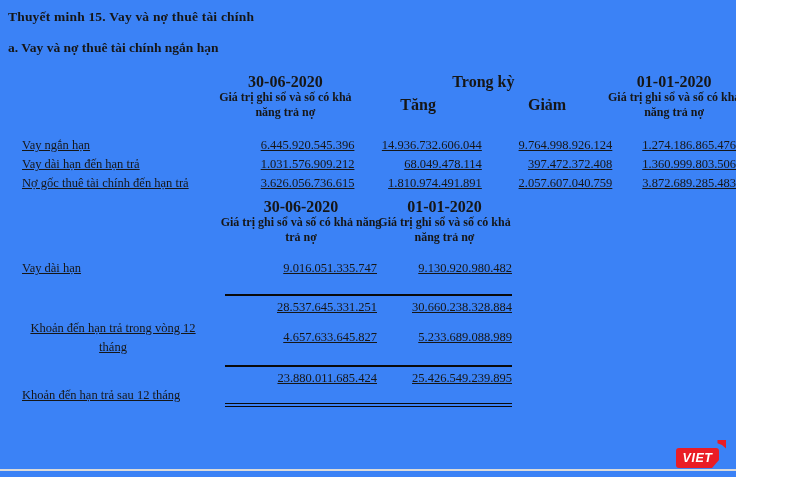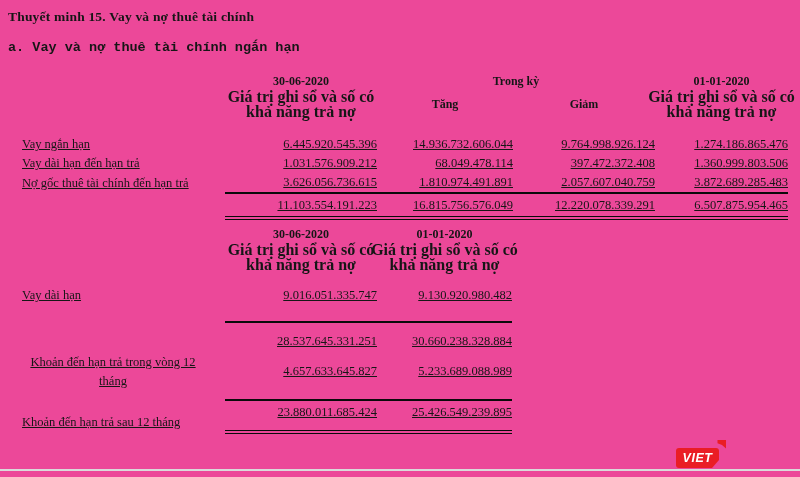--- a/index.html
+++ b/index.html
@@ -3,61 +3,61 @@
 <meta charset="utf-8">
 <style>
   html, body { margin: 0; padding: 0; }
   body {
     width: 800px; height: 477px;
     background: #ffffff;
     font-family: "Liberation Serif", "DejaVu Serif", serif;
     color: #161616;
     -webkit-font-smoothing: antialiased;
   }
-  .page { position: relative; width: 800px; height: 477px; overflow: hidden; background: #ec4899; }
+  .page { position: relative; width: 736px; height: 477px; overflow: hidden; background: #3b82f6; }
 
   .doc-title {
     padding: 9px 0 0 8px;
     font-size: 13.5px; font-weight: bold; letter-spacing: .2px;
   }
   .sec-heading {
     margin: 15px 0 0 8px;
-    font-size: 13.5px; font-weight: bold; font-family: Liberation Mono, monospace;
+    font-size: 13.5px; font-weight: bold;
   }
   .sec-heading.b { margin-top: 20px; }
 
   table {
     border-collapse: collapse; table-layout: fixed;
     margin-left: 22px; font-size: 12.5px; color: #161616;
   }
   th, td { padding: 0; vertical-align: bottom; overflow: visible; }
   .ctr { text-align: center; }
   .num { text-align: right; white-space: nowrap; }
   .lbl { text-align: left; white-space: nowrap; }
 
   thead th { font-weight: bold; }
-  thead .date { font-size: 12px; line-height: 16px; font-family: Liberation Serif, serif; }
-  thead .sub  { font-size: 16px;  line-height: 15px; font-weight: bold; }
+  thead .date { font-size: 16px; line-height: 16px; font-family: Liberation Serif, serif; }
+  thead .sub  { font-size: 12px;  line-height: 15px; font-weight: bold; }
   .sub-block  { margin: 0 -8px; }
   thead .vmid { vertical-align: middle; margin-top: 36px; }
 
   tbody td { line-height: 19px; text-decoration: underline; }
   tr.first-row td { padding-top: 16px; }
   tr.first-row-b td { padding-top: 14px; }
 
   td.total-a {
     border-top: 2px solid #0a0a0a;
     border-bottom: 4px double #0a0a0a;
     padding: 2px 0 1px 0;
   }
-  td.total-top { border-top: 2px solid #0a0a0a; padding-top: 9px; }
+  td.total-top { border-top: 2px solid #0a0a0a; padding-top: 2px; }
   td.total-final {
     border-top: 2px solid #0a0a0a;
     border-bottom: 4px double #0a0a0a;
-    padding: 2px 0 8px 0;
+    padding: 2px 0 15px 0;
   }
   tr.spacer-16 td { height: 16px; line-height: 16px; }
   tr.spacer-8 td { height: 8px; line-height: 8px; }
 
   td.wrap-label { white-space: normal; vertical-align: top; padding-top: 2px; }
   td.wrap-label .wrap-box { width: 182px; line-height: 19px; text-align: center; }
   td.vmid-cell { vertical-align: middle; }
 
   .bottom-rule {
     position: absolute; left: 0; top: 469px; width: 800px;
@@ -126,27 +126,20 @@
         <td class="num">397.472.372.408</td>
         <td class="num">1.360.999.803.506</td>
       </tr>
       <tr>
         <td class="lbl">Nợ gốc thuê tài chính đến hạn trả</td>
         <td class="num">3.626.056.736.615</td>
         <td class="num">1.810.974.491.891</td>
         <td class="num">2.057.607.040.759</td>
         <td class="num">3.872.689.285.483</td>
       </tr>
-      <tr>
-        <td class="lbl"></td>
-        <td class="num total-a">11.103.554.191.223</td>
-        <td class="num total-a">16.815.756.576.049</td>
-        <td class="num total-a">12.220.078.339.291</td>
-        <td class="num total-a">6.507.875.954.465</td>
-      </tr>
     </tbody>
   </table>
 
 
   <table style="margin-top:6px;">
     <colgroup>
       <col style="width:203px">
         <col style="width:152px">
         <col style="width:135px">
     </colgroup>

